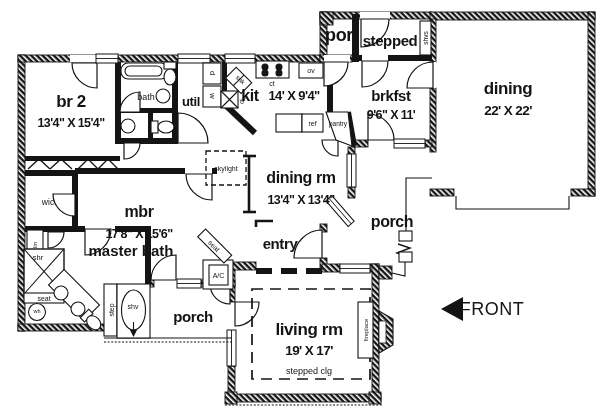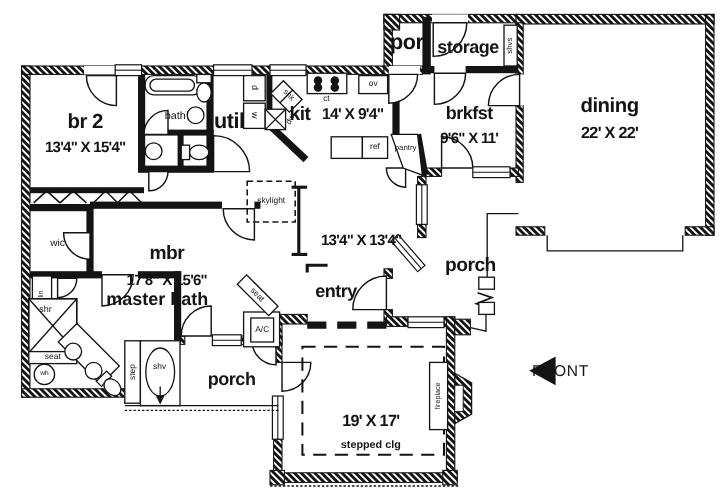--- a/index.html
+++ b/index.html
@@ -242,30 +242,31 @@
     <polygon points="379,311 393,319 393,345 379,353" fill="url(#hx)"></polygon>
     <rect x="379" y="321" width="7" height="22" stroke-width="0.8"></rect>
   </g>
 
   <polygon points="441,309 463,297 463,321" fill="#141414"></polygon>
 </svg>
 
 <div class="lbl" style="left:71px;top:101px;font-size:17px">br 2</div>
 <div class="lbl dim" style="left:71px;top:123px;font-size:12.5px">13'4" X 15'4"</div>
 <div class="lbl sm" style="left:146px;top:97px;font-size:9px;font-weight:500">bath</div>
-<div class="lbl" style="left:191px;top:101px;font-size:18px">util</div>
+<div class="lbl" style="left:191px;top:101px;font-size:13px">util</div>
 <div class="lbl" style="left:250px;top:96px;font-size:16px">kit</div>
 <div class="lbl dim" style="left:294px;top:95px;font-size:13px">14' X 9'4"</div>
 <div class="lbl" style="left:339px;top:35px;font-size:18px">por</div>
-<div class="lbl" style="left:390px;top:40px;font-size:15px">storage</div>
+<div class="lbl" style="left:390px;top:40px;font-size:15px">stepped</div>
 <div class="lbl sm rm90" style="left:425.5px;top:38px;font-size:6.5px;font-weight:500">shvs</div>
 <div class="lbl" style="left:391px;top:95px;font-size:15px">brkfst</div>
 <div class="lbl dim" style="left:391px;top:115px;font-size:12.5px">9'6" X 11'</div>
 <div class="lbl" style="left:508px;top:88px;font-size:17px">dining</div>
 <div class="lbl dim" style="left:508px;top:111px;font-size:13.5px">22' X 22'</div>
+<div class="lbl" style="left:301px;top:178px;font-size:16px">dining rm</div>
 <div class="lbl dim" style="left:301px;top:200px;font-size:12.5px">13'4" X 13'4"</div>
 <div class="lbl sm" style="left:226px;top:168px;font-size:7px;font-weight:500">skylight</div>
 <div class="lbl" style="left:280px;top:243px;font-size:15px">entry</div>
 <div class="lbl" style="left:392px;top:222px;font-size:16px">porch</div>
 <div class="lbl" style="left:193px;top:316px;font-size:15px">porch</div>
 <div class="lbl" style="left:139px;top:212px;font-size:16px">mbr</div>
 <div class="lbl dim" style="left:139px;top:234px;font-size:12.5px">17'8" X 15'6"</div>
 <div class="lbl sm" style="left:48px;top:202px;font-size:8.5px;font-weight:500">wic</div>
 <div class="lbl sm" style="left:131px;top:250px;font-size:15px;font-weight:700">master bath</div>
 <div class="lbl sm rm90" style="left:35px;top:245px;font-size:6px;font-weight:500">lin</div>
@@ -278,17 +279,18 @@
 <div class="lbl sm r45" style="left:214px;top:246px;font-size:7px;font-weight:500">seat</div>
 <div class="lbl sm r90" style="left:212px;top:73px;font-size:7.5px;font-weight:500">d</div>
 <div class="lbl sm r90" style="left:212px;top:96px;font-size:7.5px;font-weight:500">w</div>
 <div class="lbl sm r45" style="left:240px;top:80px;font-size:6.5px;font-weight:500">snk</div>
 <div class="lbl sm rm60" style="left:243px;top:100px;font-size:6.5px;font-weight:500">dw</div>
 <div class="lbl sm" style="left:272px;top:83px;font-size:7px;font-weight:500">ct</div>
 <div class="lbl sm" style="left:311px;top:70px;font-size:7px;font-weight:500">ov</div>
 <div class="lbl sm" style="left:312.5px;top:123px;font-size:7px;font-weight:500">ref</div>
 <div class="lbl sm" style="left:338px;top:124px;font-size:6.5px;font-weight:500">pantry</div>
 <div class="lbl sm rm90" style="left:365.5px;top:330px;font-size:6px;font-weight:500">fireplace</div>
+<div class="lbl" style="left:309px;top:329px;font-size:17px">living rm</div>
 <div class="lbl dim" style="left:309px;top:351px;font-size:13.5px">19' X 17'</div>
-<div class="lbl sm" style="left:309px;top:371px;font-size:9px;font-weight:700">stepped clg</div>
-<div class="lbl thin" style="left:467px;top:309px;font-size:13px">FRONT</div>
+<div class="lbl sm" style="left:309px;top:371px;font-size:9px;font-weight:400">stepped clg</div>
+<div class="lbl thin" style="left:492px;top:309px;font-size:18px">FRONT</div>
 
 </div>
 
 </body></html>

